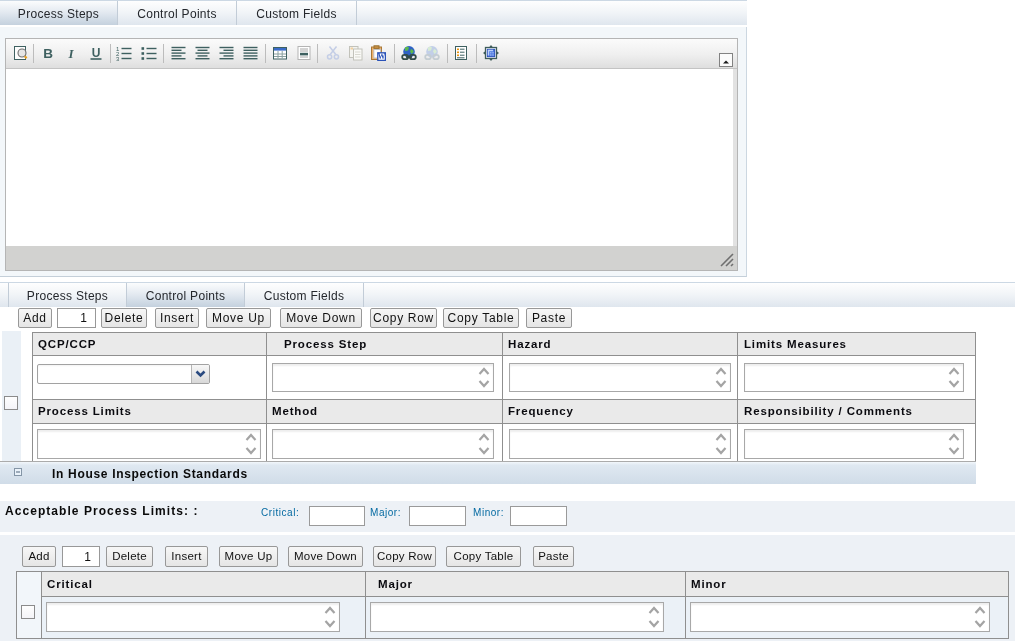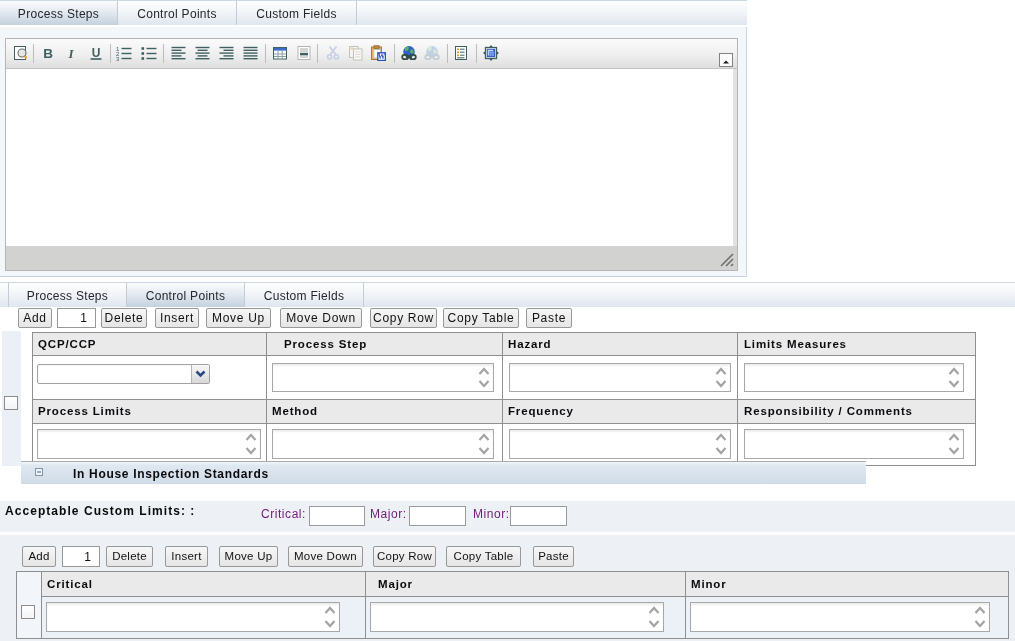--- a/index.html
+++ b/index.html
@@ -33,21 +33,21 @@
 .hcell { position:absolute; font-size:11.5px; font-weight:bold; letter-spacing:0.85px;
   color:#0a0a0f; }
 
 
 .ta { position:absolute; border:1px solid #a8a8a8; background:#fff;
   box-shadow: inset 0 2px 2px rgba(0,0,0,0.07); }
 .ta svg { position:absolute; right:3px; }
 .cb { position:absolute; width:14px; height:14px; border:1px solid #8b8b8b;
   background:linear-gradient(#fefefe,#f4f4f8); }
 .inp { position:absolute; height:20px; border:1px solid #9a9a9a; background:#fff; }
-.lbl { position:absolute; font-size:12px; letter-spacing:0.55px; color:#701a75; }
+.lbl { position:absolute; font-size:10px; letter-spacing:0.55px; color:#0369a1; }
 
 
 .sel { position:absolute; width:173px; height:20px; border:1px solid #a2a2a2;
   border-radius:2px; background:#fff; box-shadow: inset 0 1px 2px rgba(0,0,0,0.05); }
 .sel .btnp { position:absolute; right:0; top:0; width:18px; height:18px;
   border-left:1px solid #b5b5b5; border-radius:0 1px 1px 0;
   background:linear-gradient(#f7f7f7,#e8e8e8 50%,#d8d8d8); }
 
 
 #toolbar { background:linear-gradient(#fbfbfb,#efefef 55%,#dedede);
@@ -341,30 +341,30 @@
     <div class="hcell" style="left:475px;top:72px;">Frequency</div>
     <div class="hcell" style="left:711px;top:72px;">Responsibility / Comments</div>
   </div>
 
   <div class="sel" style="left:37px;top:364px;">
     <div class="btnp"><svg width="17" height="17">
           <polyline points="4.5,6.5 8.5,10.5 12.5,6.5" fill="none" stroke="#2a4a80" stroke-width="2.6"></polyline>
         </svg></div>
   </div>
 
-  <div class="abs" style="left:0;top:461px;width:845px;height:23px;border-top:1px solid #ababab;background:linear-gradient(#f2f7fb,#dfe8f1 15%,#d0dce8);margin-left:21px;">
+  <div class="abs" style="left:0;top:461px;width:976px;height:23px;border-top:1px solid #ababab;background:linear-gradient(#f2f7fb,#dfe8f1 15%,#d0dce8);">
     <svg class="abs" style="left:14px;top:6px;" width="8" height="8">
       <rect x="0.5" y="0.5" width="7" height="7" fill="#eaf2fa" stroke="#8495a6"></rect>
       <line x1="2" y1="4" x2="6" y2="4" stroke="#51657a"></line>
     </svg>
     <div class="abs" style="left:52px;top:4.5px;font-size:12px;font-weight:bold;letter-spacing:0.68px;color:#0a0a0a;">In House Inspection Standards</div>
   </div>
 
   <div class="abs" style="left:0;top:501px;width:1015px;height:31px;background:#edf1f6;"></div>
-  <div class="abs" style="left:5px;top:504px;font-size:12px;font-weight:bold;letter-spacing:1.05px;color:#0a0a0a;">Acceptable Custom Limits: :</div>
+  <div class="abs" style="left:5px;top:504px;font-size:12px;font-weight:bold;letter-spacing:1.05px;color:#0a0a0a;">Acceptable Process Limits: :</div>
   <div class="lbl" style="left:261px;top:507px;">Critical:</div>
   <div class="inp" style="left:309px;top:506px;width:56px;"></div>
   <div class="lbl" style="left:370px;top:507px;">Major:</div>
   <div class="inp" style="left:409px;top:506px;width:57px;"></div>
   <div class="lbl" style="left:473px;top:507px;">Minor:</div>
   <div class="inp" style="left:510px;top:506px;width:57px;"></div>
 
   <div class="abs" style="left:0;top:532px;width:1015px;height:3px;background:#fff;"></div>
   <div class="abs" style="left:0;top:535px;width:1015px;height:106px;background:#edf1f6;"></div>
 

